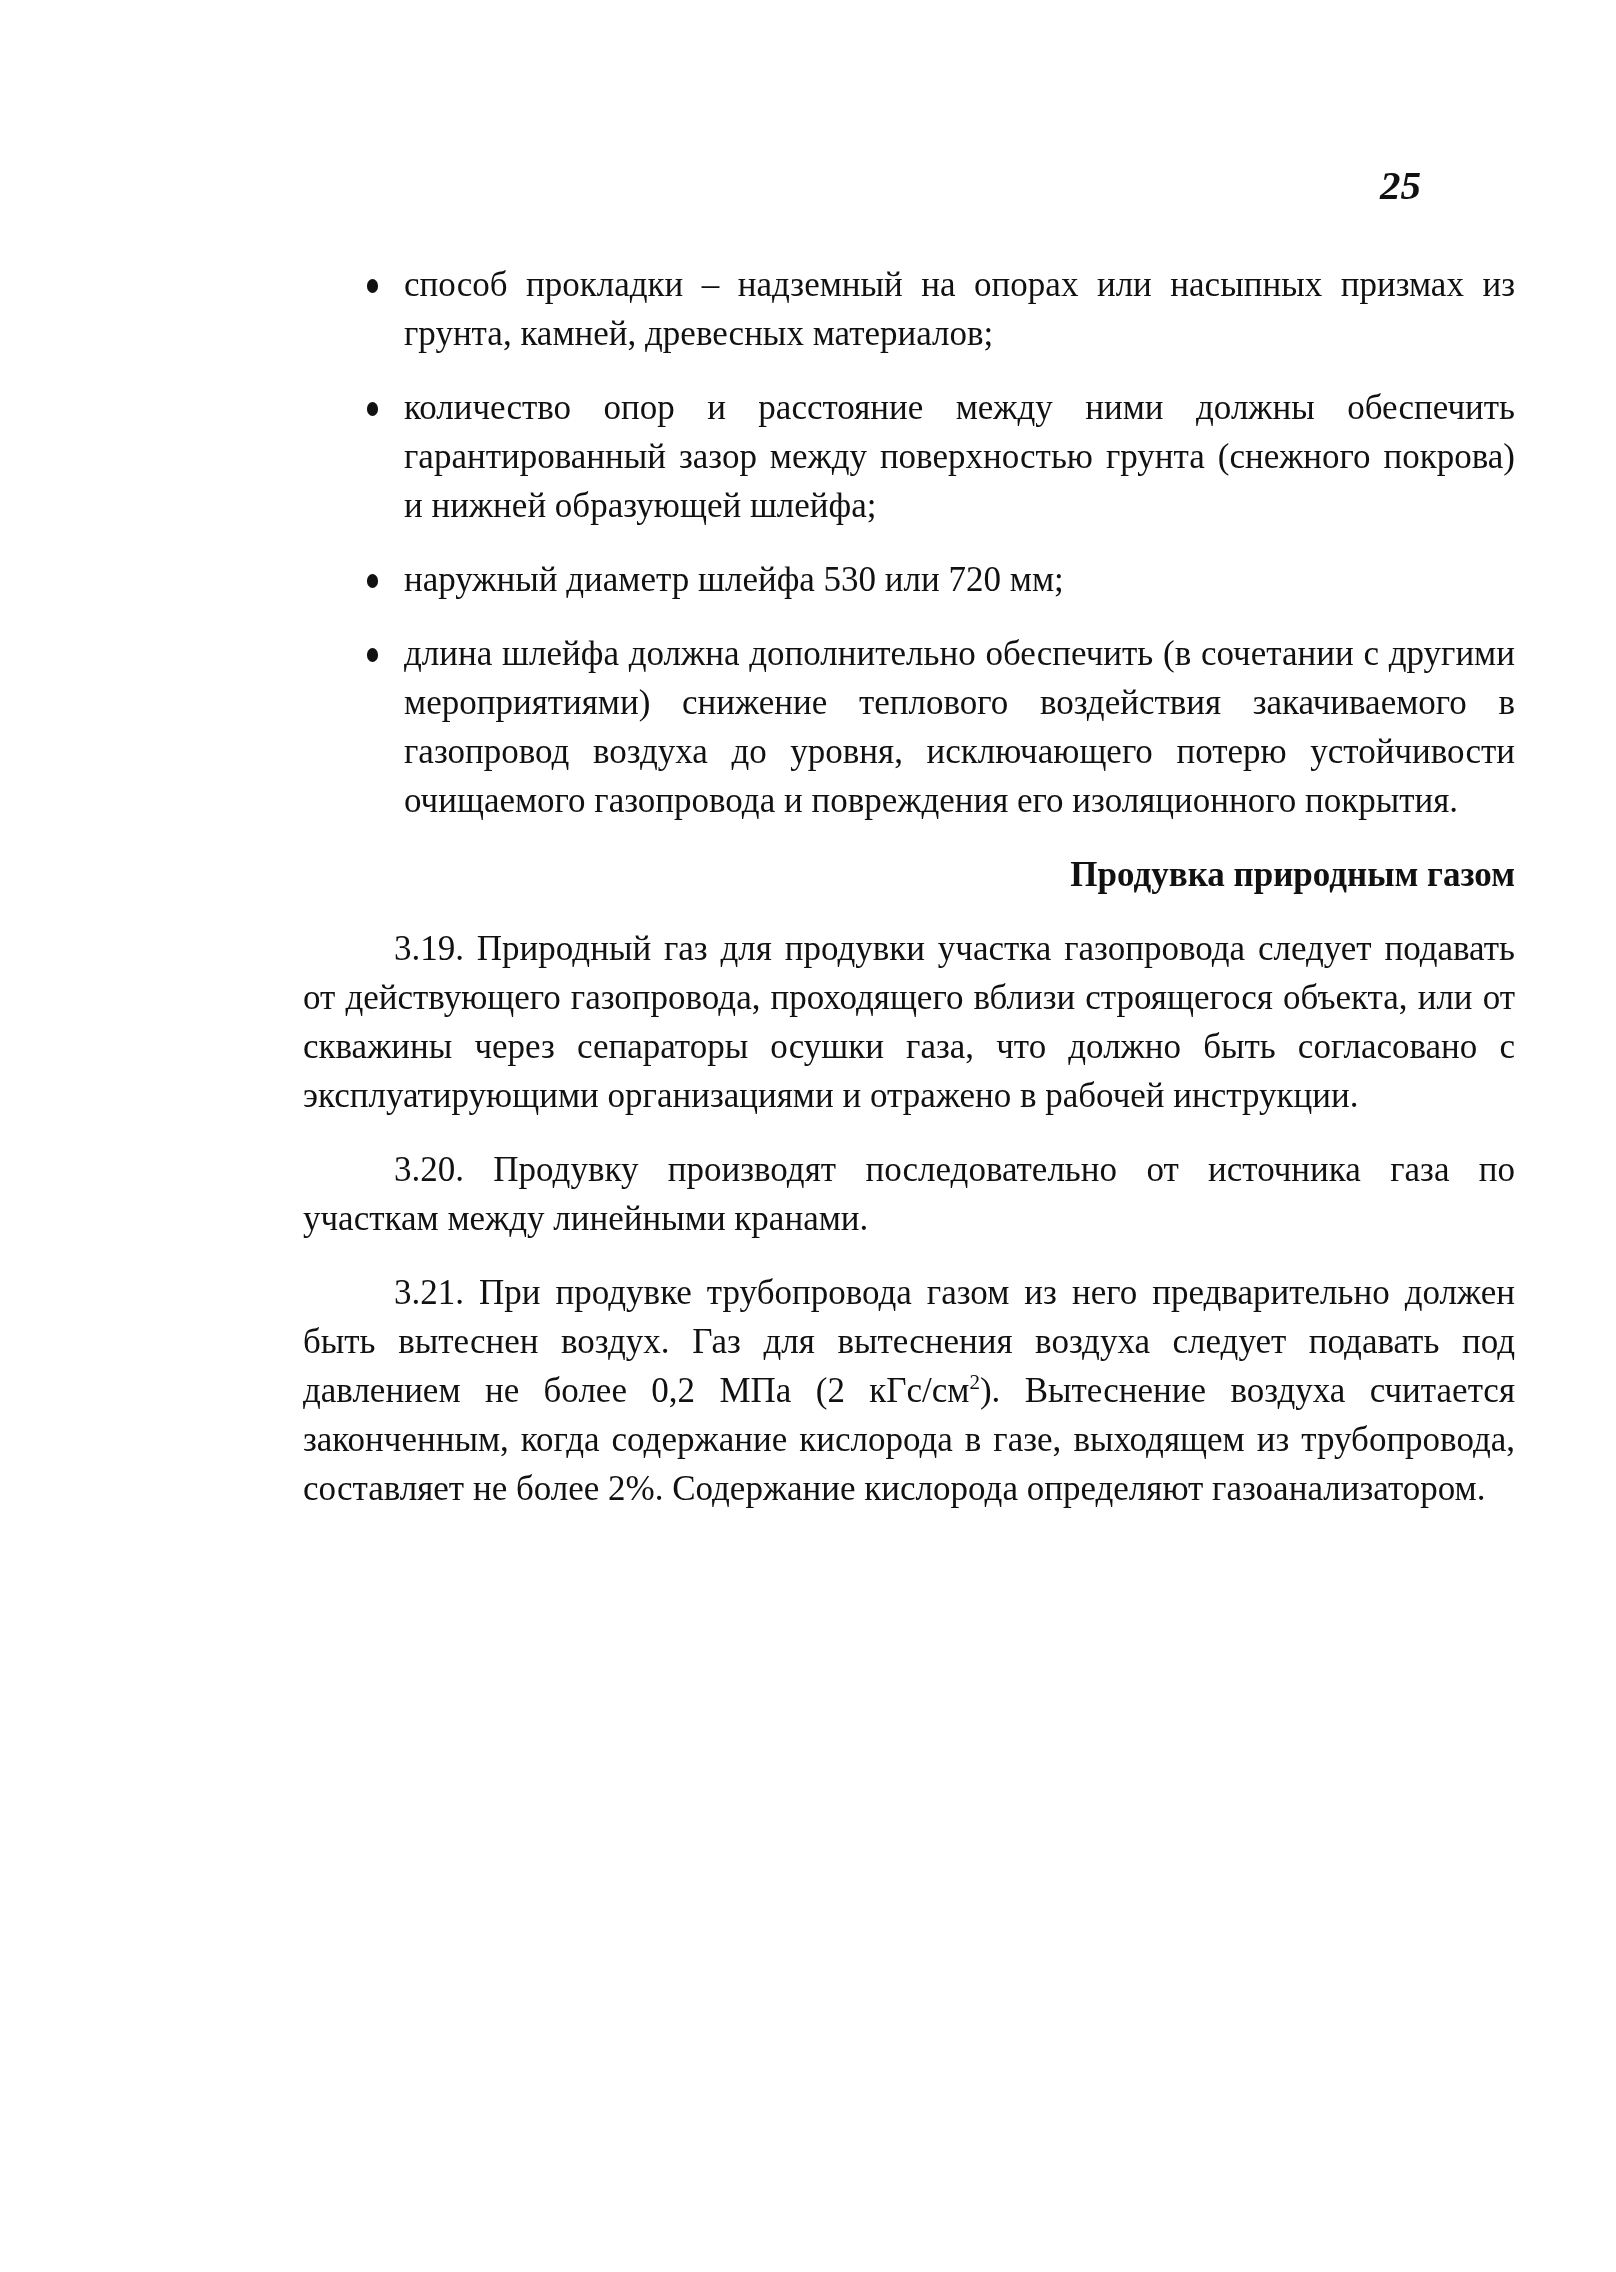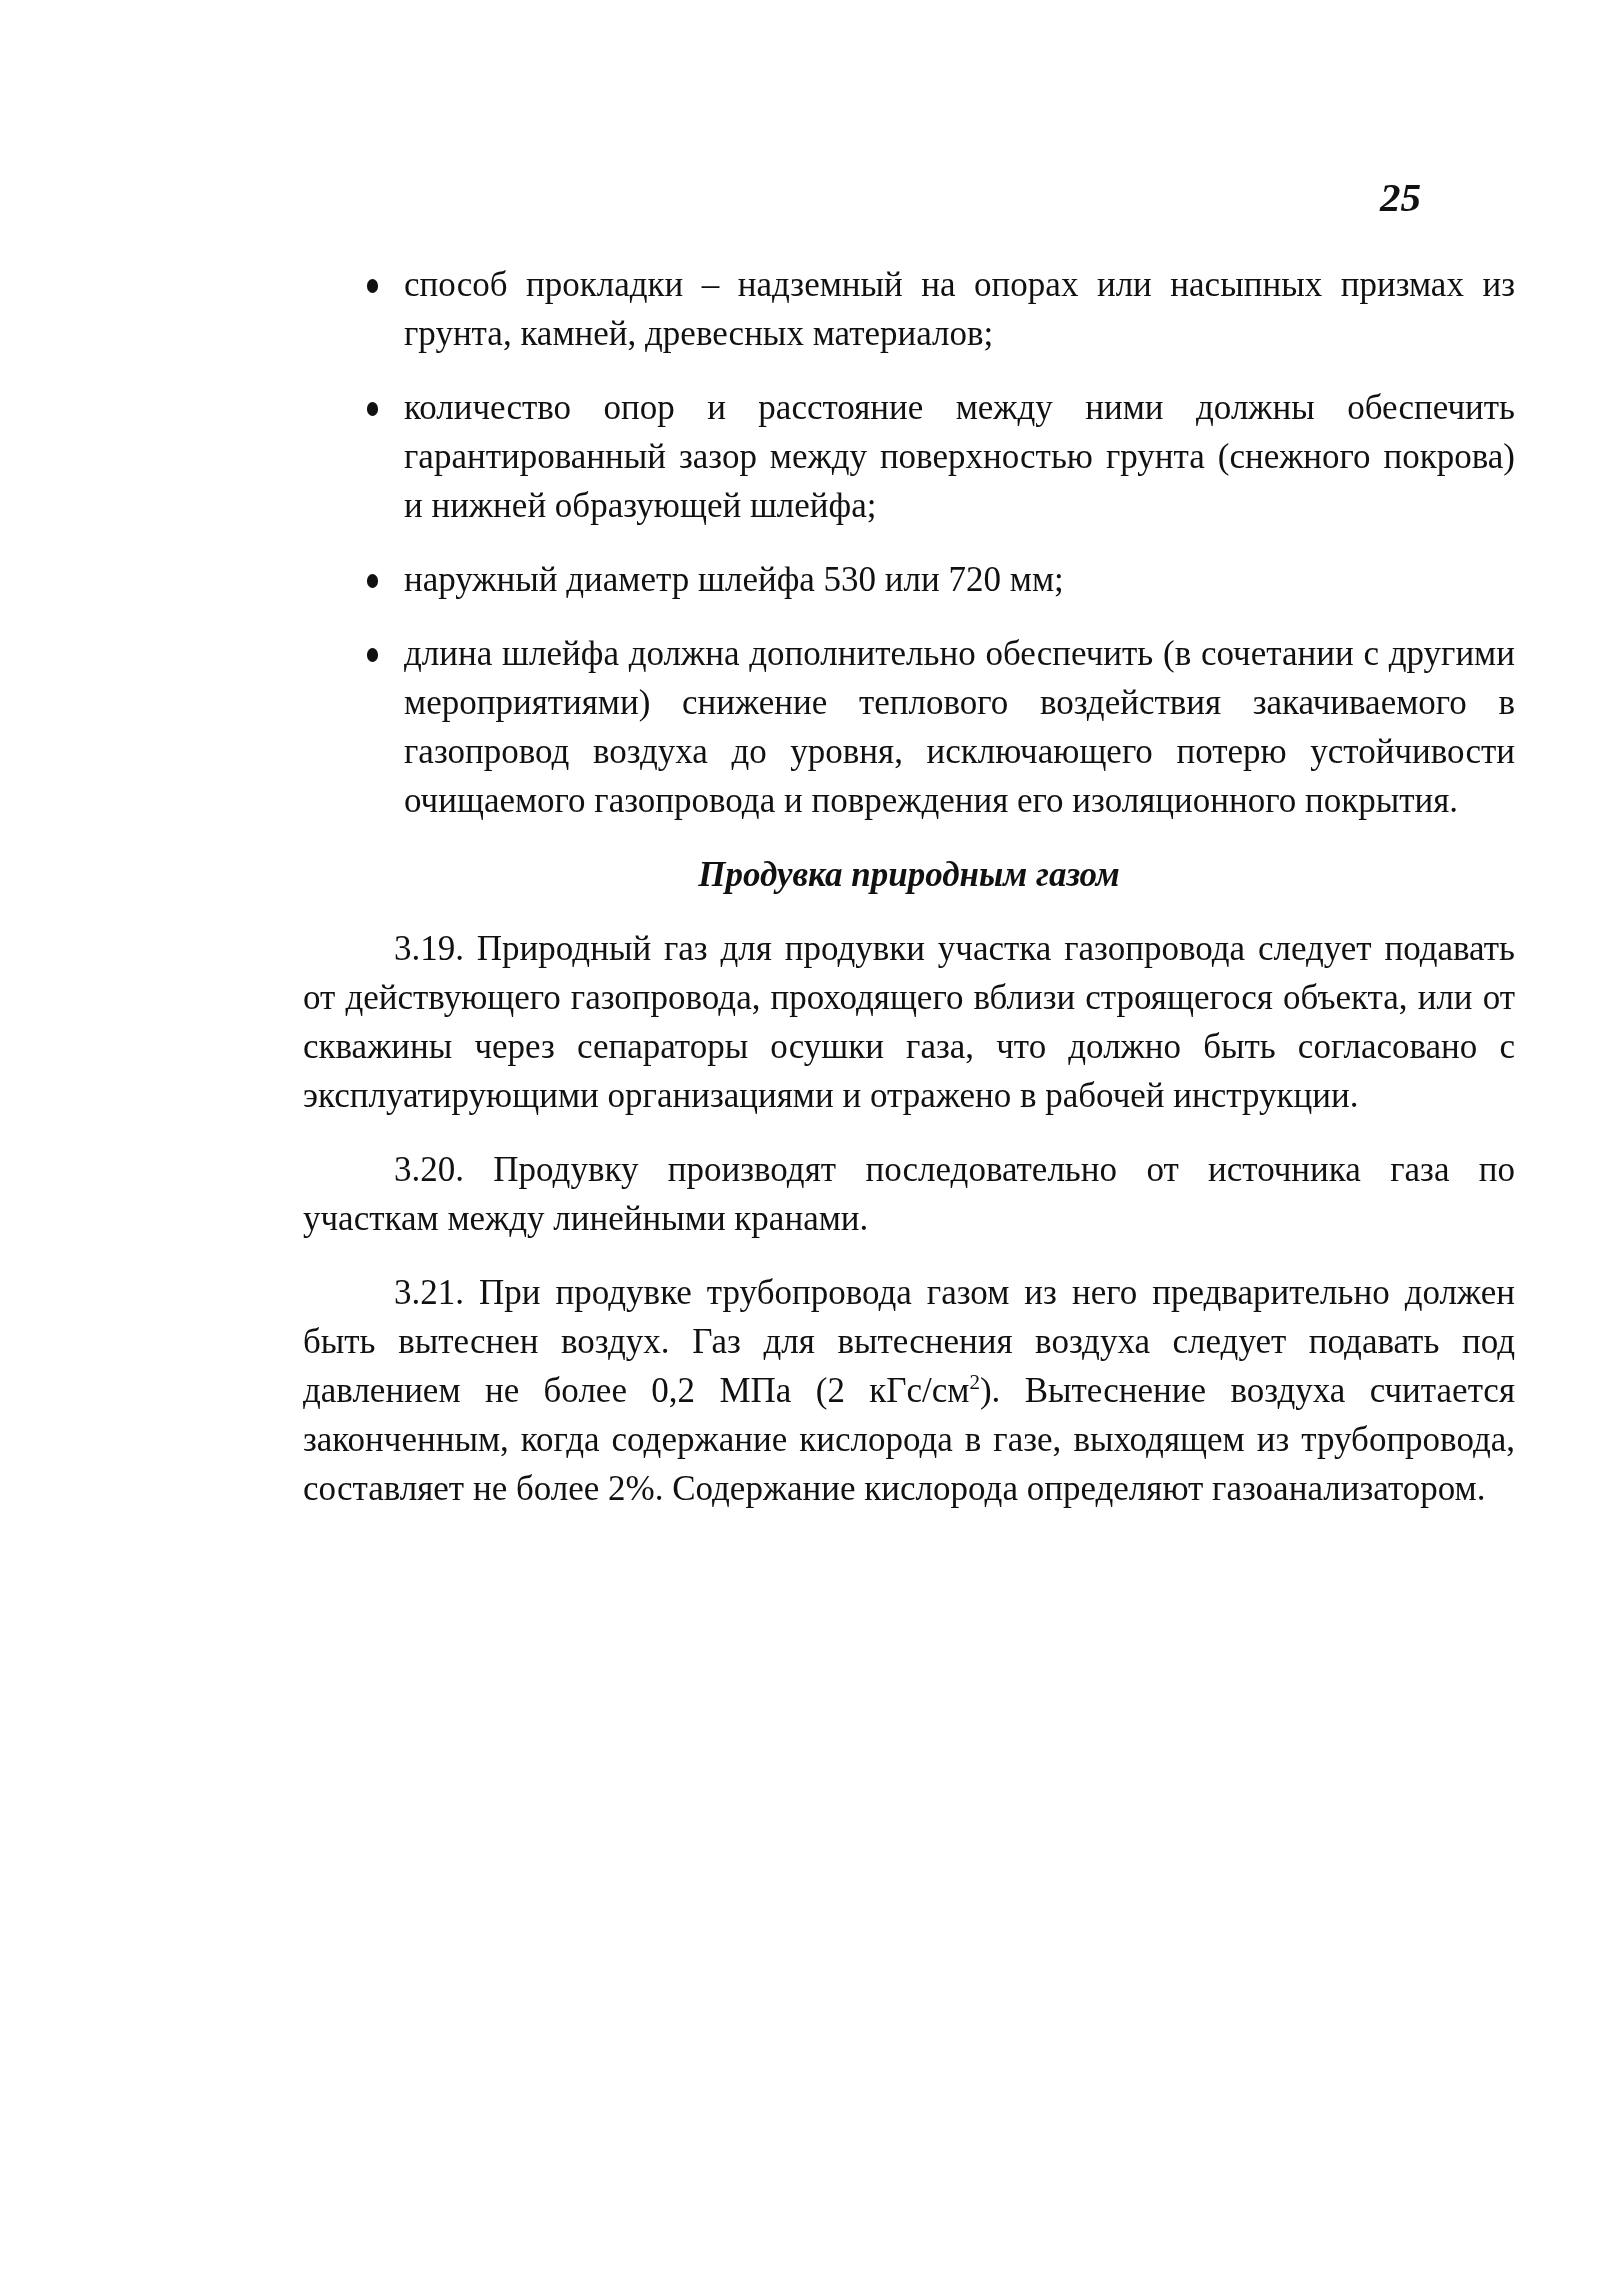--- a/index.html
+++ b/index.html
@@ -1,25 +1,25 @@
 <!DOCTYPE html>
 <html style="font-size:12px"><head>
 <meta charset="utf-8">
 <style>
   html, body { margin: 0; padding: 0; background: #ffffff; }
   body { width: 1617px; height: 2273px; position: relative; overflow: hidden;
          font-family: "Liberation Serif", "DejaVu Serif", serif; color: #111; }
-  .page-num { position: absolute; left: 1380px; top: 173px; font-size: 41px;
+  .page-num { position: absolute; left: 1380px; top: 161px; font-size: 41px;
               font-weight: bold; font-style: italic; }
   .content { position: absolute; left: 356px; top: 260px; width: 1159px;
              font-size: 35px; line-height: 49px; text-align: justify; }
   .bullet { position: relative; padding-left: 48px; margin-bottom: 25px; }
   .bullet .dot { position: absolute; left: 10.6px; top: 19px; width: 11.4px; height: 13.6px;
                  border-radius: 50%; background: #111; }
-  .heading { text-align: center; font-weight: bold; margin: 13.6px 0 25px 0; font-style: italic; }
+  .heading { text-align: right; font-weight: bold; margin: 13.6px 0 25px 0; }
   p { margin: 0; }
   .pp { margin: 0 0 25px 0; }
   sup { font-size: 21px; line-height: 0; }
 </style>
 </head>
 <body>
 
 <div class="page-num">25</div>
 
 <div class="content">

